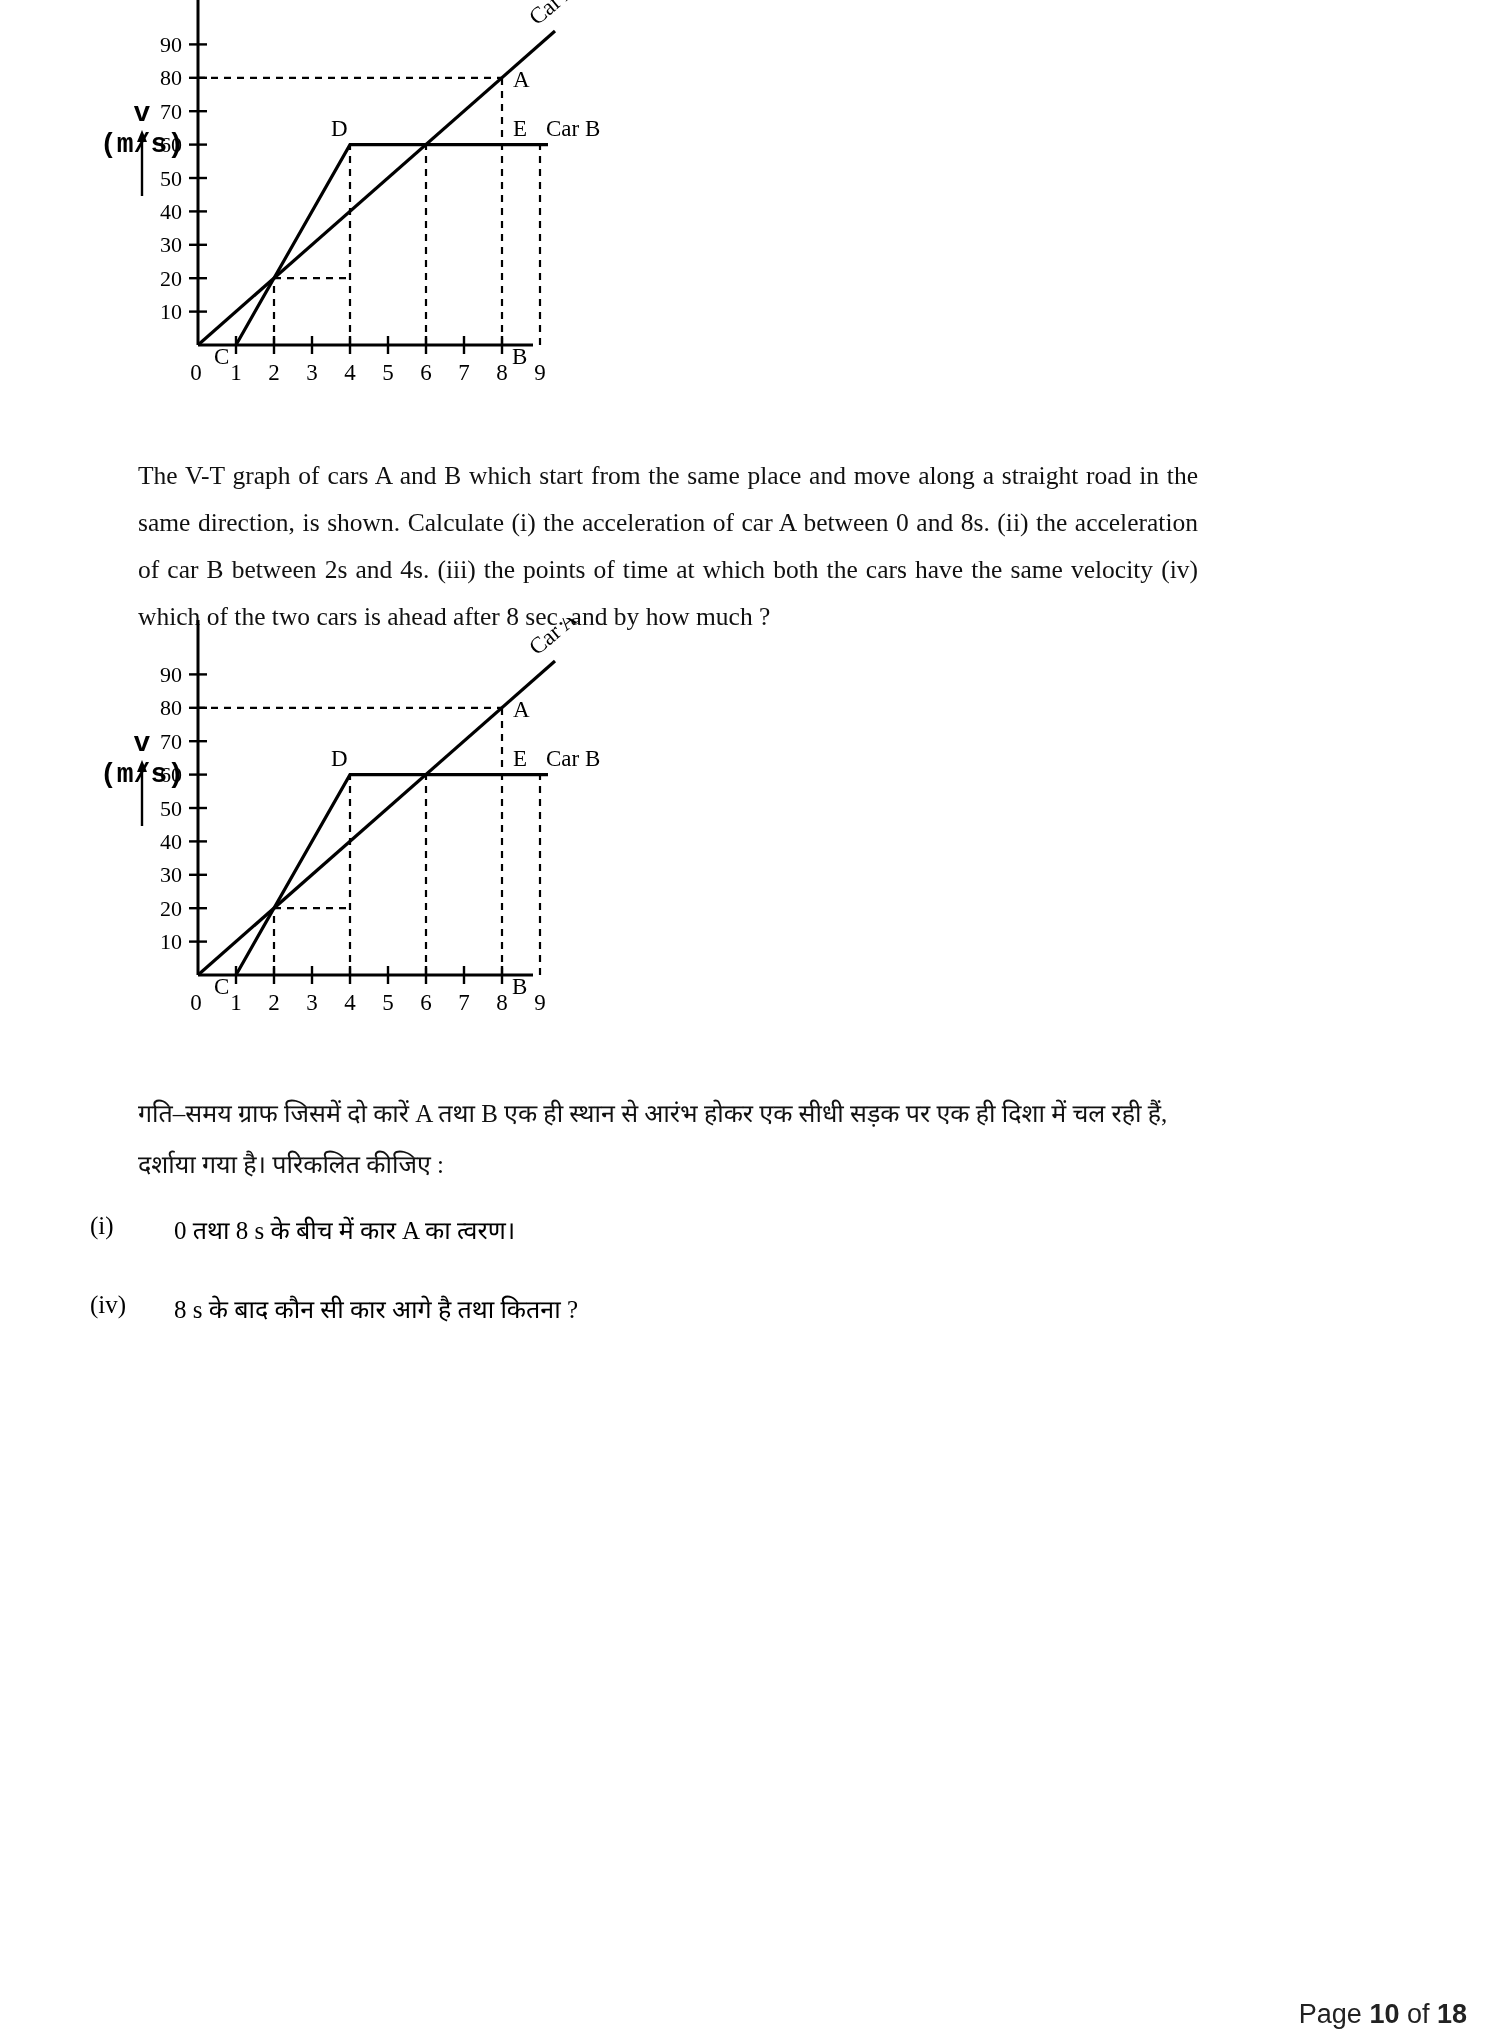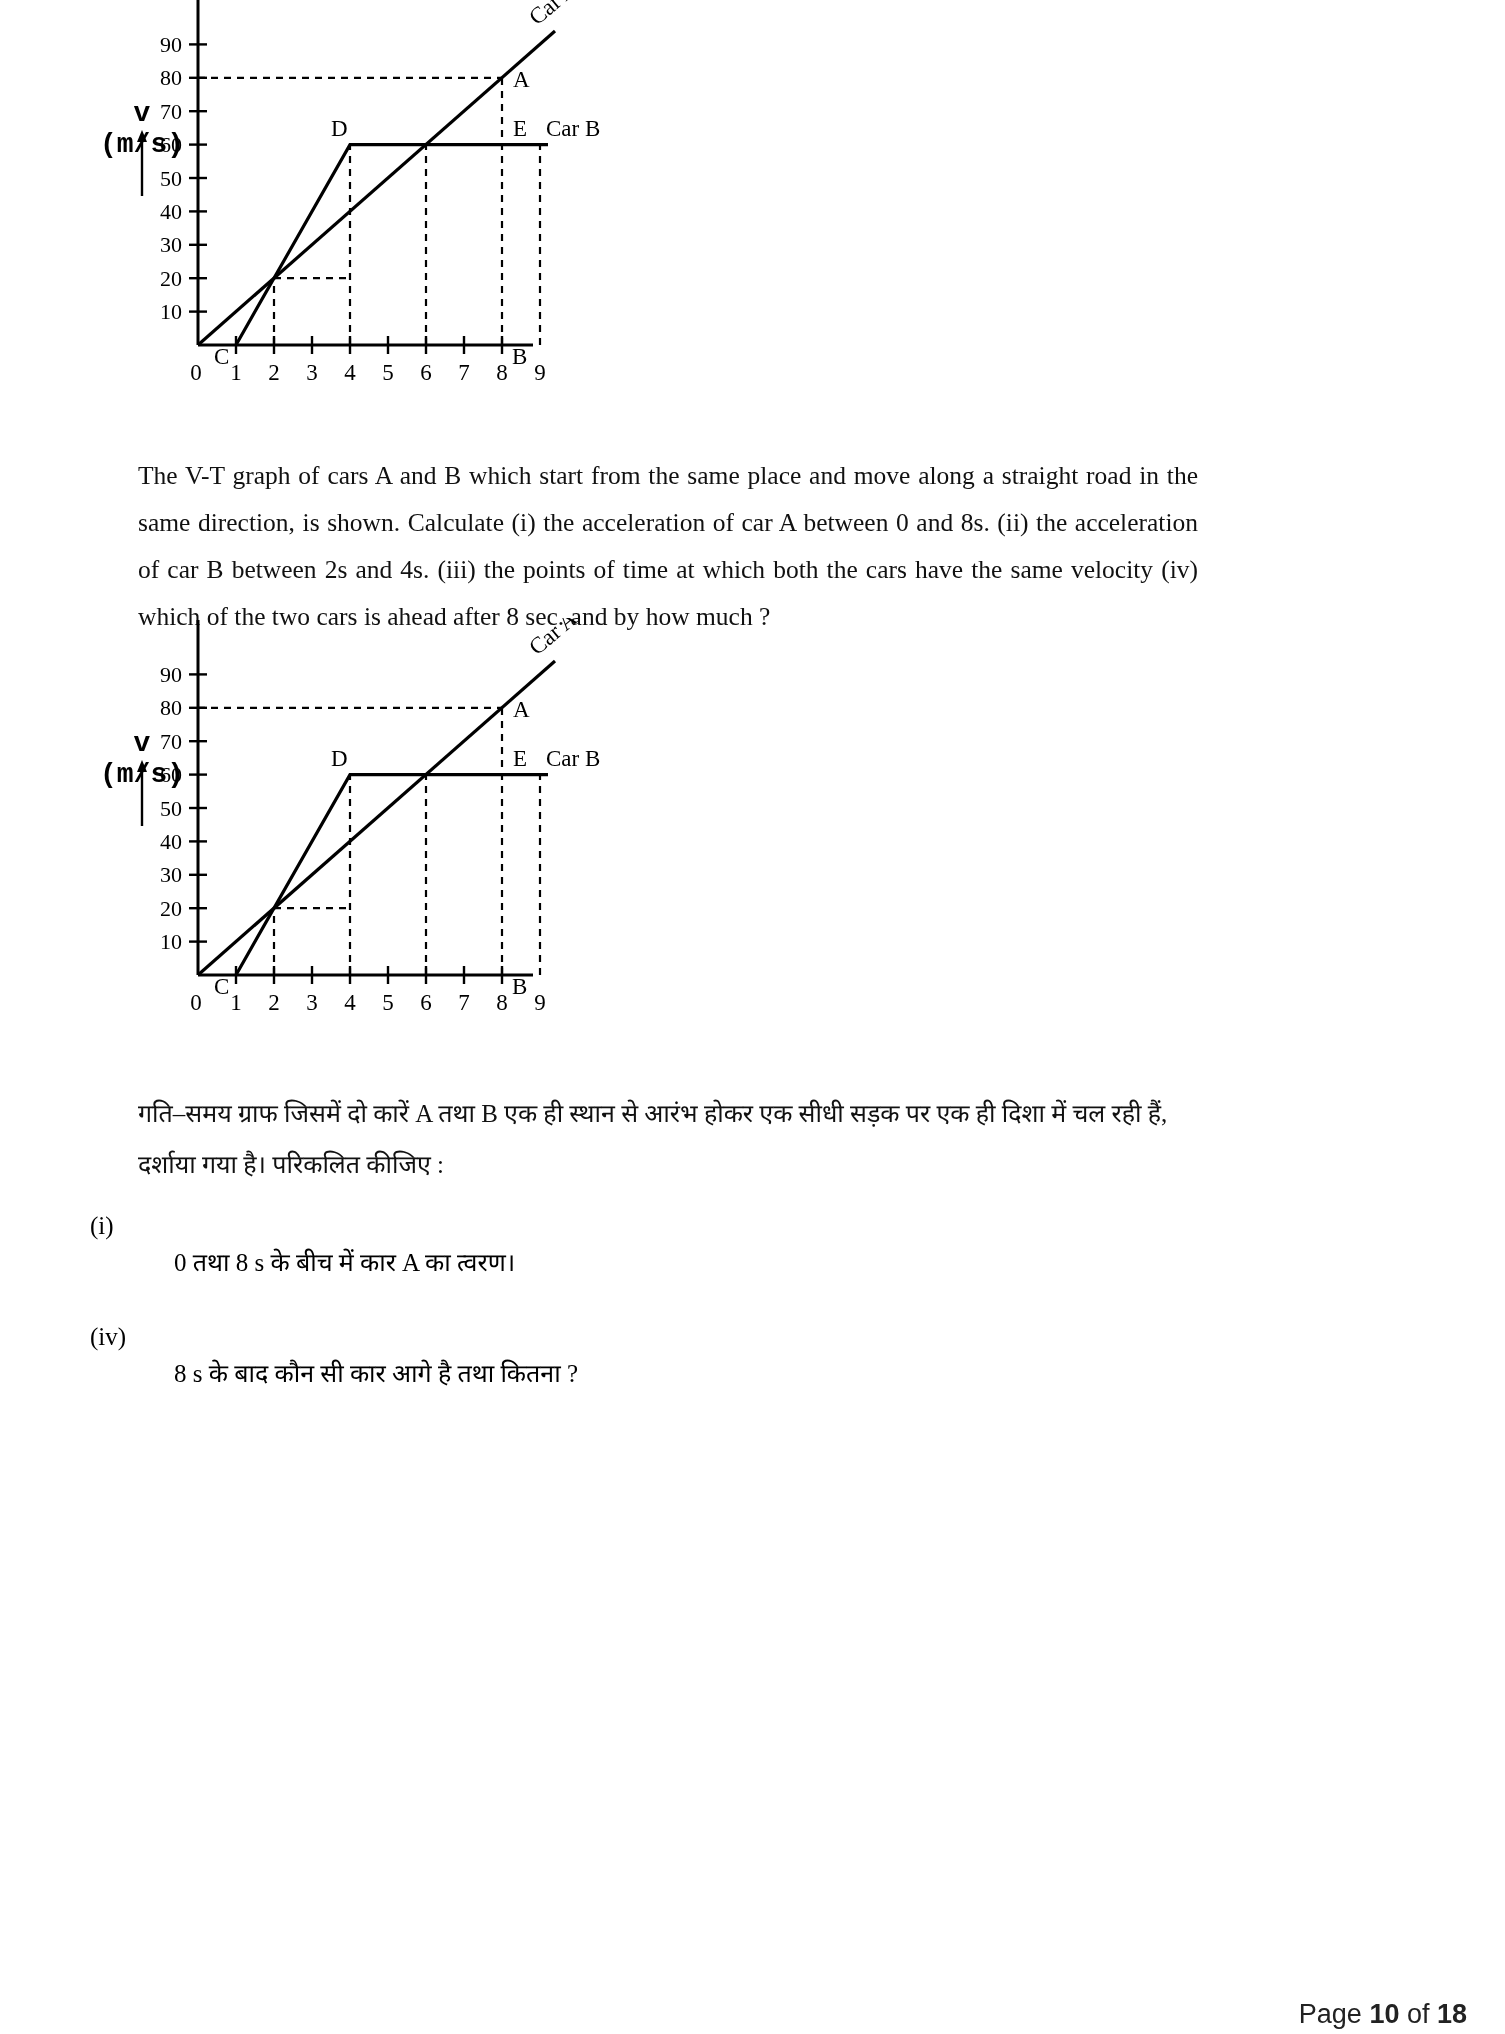--- a/index.html
+++ b/index.html
@@ -88,21 +88,20 @@
     margin-bottom: 45px;
     font-size: 25px;
     font-family: "Liberation Serif", "DejaVu Serif", serif;
   }
   .q-num {
     width: 84px;
     flex: 0 0 84px;
   }
   .q-text {
     flex: 1 1 auto;
-    margin-top: 32px;
   }
 
   .footer {
     position: absolute;
     right: 38px;
     bottom: 4px;
     font-size: 27px;
     color: #222;
     font-family: "Liberation Sans", sans-serif;
   }

